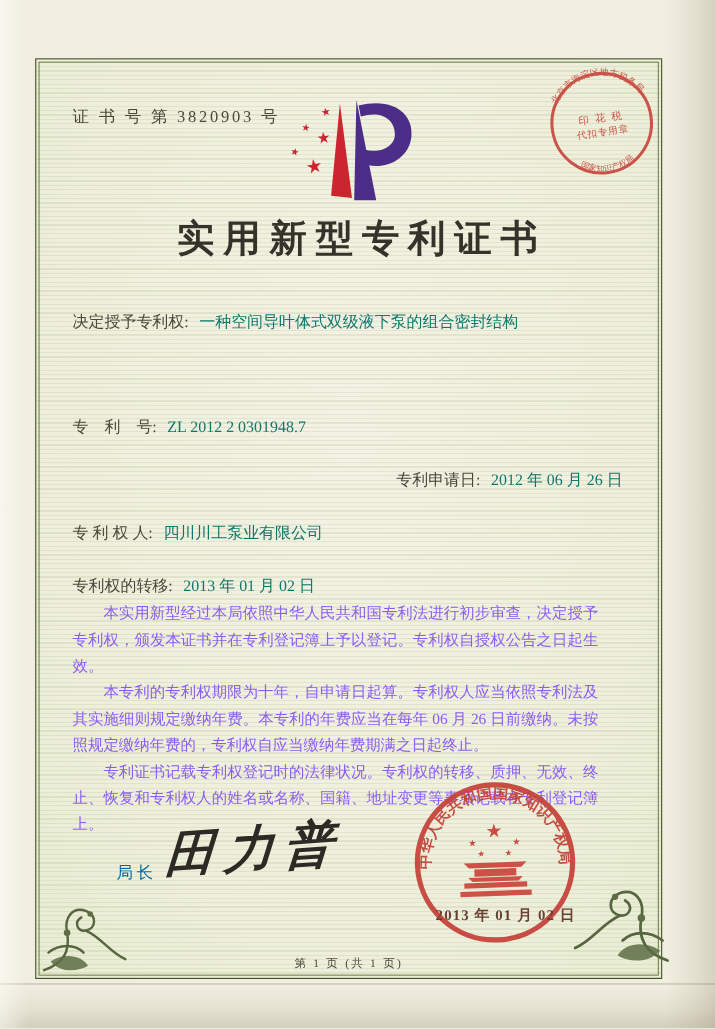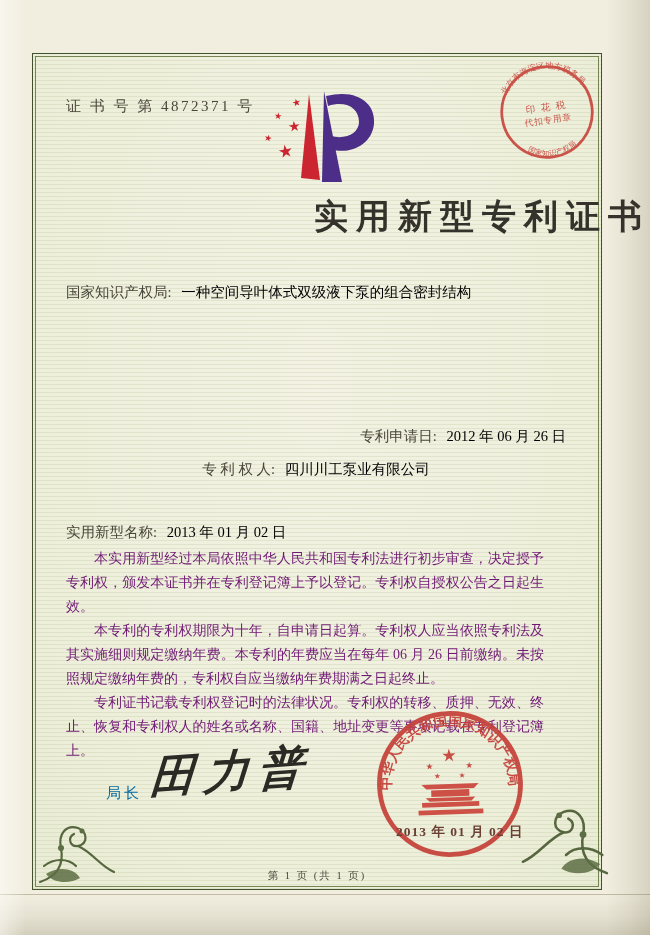--- a/index.html
+++ b/index.html
@@ -37,30 +37,30 @@
   .logo .s1{left:30px;top:10px;font-size:10px;transform:rotate(-12deg);}
   .logo .s2{left:12px;top:24px;font-size:9px;transform:rotate(8deg);}
   .logo .s3{left:26px;top:32px;font-size:14px;transform:rotate(-6deg);}
   .logo .s4{left:2px;top:46px;font-size:9px;transform:rotate(14deg);}
   .logo .s5{left:16px;top:55px;font-size:17px;transform:rotate(-10deg);}
   .logo svg{position:absolute;left:0;top:0;}
 
   .tax-stamp{position:absolute;left:497px;top:62px;transform:rotate(-8deg);opacity:.92;}
   .tax-stamp text{font-family:"Liberation Serif","DejaVu Serif",serif;fill:#c8473e;}
 
-  .title{position:absolute;left:0;right:0;top:194px;margin:0;text-align:right;
+  .title{position:absolute;left:0;right:0;top:194px;margin:0;text-align:center;
     font-size:34px;font-weight:bold;letter-spacing:8px;text-indent:8px;color:#34322a;}
 
   .field{position:absolute;left:66px;width:500px;font-size:14.5px;white-space:nowrap;}
   .flabel{color:#4a463a;}
-  .fvalue{color:#000000;margin-left:6px;}
-  .f0{top:283px;} .f1{top:336px;} .f2{top:379px;} .f3{top:427px;text-align:right;} .f4{top:460px;text-align:center;} .f5{top:523px;}
+  .fvalue{color:#0f766e;margin-left:6px;}
+  .f0{top:283px;} .f1{top:336px;} .f2{top:379px;} .f3{top:427px;text-align:right;} .f4{top:475px;} .f5{top:523px;}
 
   .paras{position:absolute;left:66px;top:547px;width:478px;font-size:14px;line-height:24px;
-    text-align:justify;color:#701a75;}
+    text-align:justify;color:#8b5cf6;}
   .paras p{margin:0;text-indent:2em;}
 
   .signer-role{position:absolute;left:106px;top:784px;font-size:15px;letter-spacing:3px;color:#0369a1;}
   .signature{position:absolute;left:150px;top:740px;width:220px;font-size:45px;color:#2c2a24;
     font-weight:600;font-style:italic;letter-spacing:9px;transform:rotate(-4deg) skewX(-8deg);}
 
   .office-seal{position:absolute;left:369px;top:703px;transform:rotate(-2deg);opacity:.93;}
   .office-seal text{font-family:"Liberation Serif","DejaVu Serif",serif;fill:#c5413a;}
   .seal-date{position:absolute;left:396px;top:823px;font-size:13.5px;font-weight:bold;
     letter-spacing:1px;color:#6b4034;}
@@ -79,21 +79,21 @@
 
 <div class="page">
 
   <div class="frame"></div>
   <div class="edge-right"></div>
   <div class="edge-bottom"></div>
   <div class="edge-left"></div>
 
   <div class="content">
 
-    <div class="cert-no">证 书 号 第 4872371 号</div>
+    <div class="cert-no">证 书 号 第 3820903 号</div>
 
     <div class="logo">
       <span class="star s1">★</span>
       <span class="star s2">★</span>
       <span class="star s3">★</span>
       <span class="star s4">★</span>
       <span class="star s5">★</span>
       <svg width="120" height="104" viewBox="0 0 120 104">
         <polygon points="47,6 58,92 39,90" fill="#cb2530"></polygon>
         <polygon points="62,3 80,94 60,94" fill="#4c2d87"></polygon>
@@ -113,33 +113,37 @@
       <text font-size="9.5">
         <textPath href="#arcBotT" startOffset="50%" text-anchor="middle">国家知识产权局</textPath>
       </text>
       <text x="0" y="-2" text-anchor="middle" font-size="12" letter-spacing="2">印 花 税</text>
       <text x="0" y="14" text-anchor="middle" font-size="11" letter-spacing="1">代扣专用章</text>
     </svg>
 
     <h1 class="title">实用新型专利证书</h1>
 
     <div class="field f0">
-      <span class="flabel">国家知识产权局:</span>
+      <span class="flabel">决定授予专利权:</span>
       <span class="fvalue">一种空间导叶体式双级液下泵的组合密封结构</span>
+    </div>
+    <div class="field f2">
+      <span class="flabel">专　利　号:</span>
+      <span class="fvalue">ZL 2012 2 0301948.7</span>
     </div>
     <div class="field f3">
       <span class="flabel">专利申请日:</span>
       <span class="fvalue">2012 年 06 月 26 日</span>
     </div>
     <div class="field f4">
       <span class="flabel">专 利 权 人:</span>
       <span class="fvalue">四川川工泵业有限公司</span>
     </div>
     <div class="field f5">
-      <span class="flabel">实用新型名称:</span>
+      <span class="flabel">专利权的转移:</span>
       <span class="fvalue">2013 年 01 月 02 日</span>
     </div>
 
     <div class="paras">
       <p>本实用新型经过本局依照中华人民共和国专利法进行初步审查，决定授予专利权，颁发本证书并在专利登记簿上予以登记。专利权自授权公告之日起生效。</p>
       <p>本专利的专利权期限为十年，自申请日起算。专利权人应当依照专利法及其实施细则规定缴纳年费。本专利的年费应当在每年 06 月 26 日前缴纳。未按照规定缴纳年费的，专利权自应当缴纳年费期满之日起终止。</p>
       <p>专利证书记载专利权登记时的法律状况。专利权的转移、质押、无效、终止、恢复和专利权人的姓名或名称、国籍、地址变更等事项记载在专利登记簿上。</p>
     </div>
 
     <div class="signer-role">局长</div>

